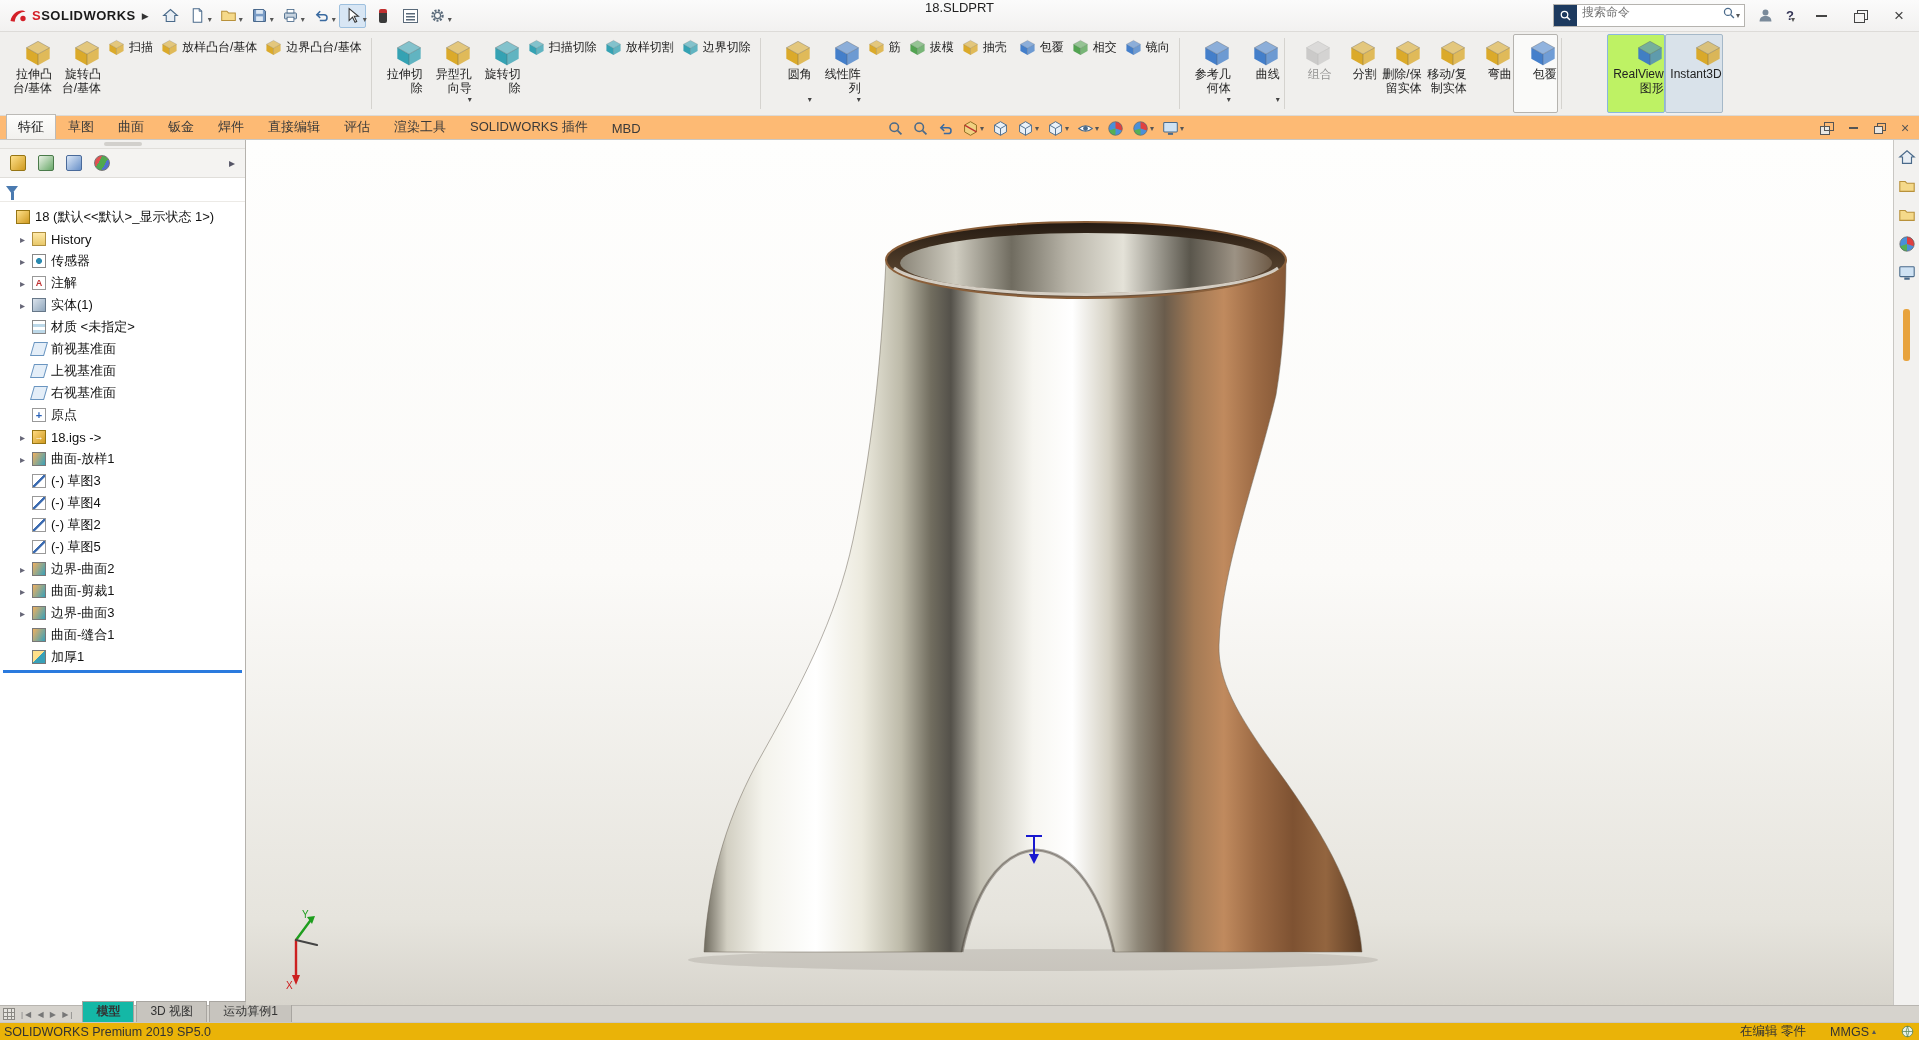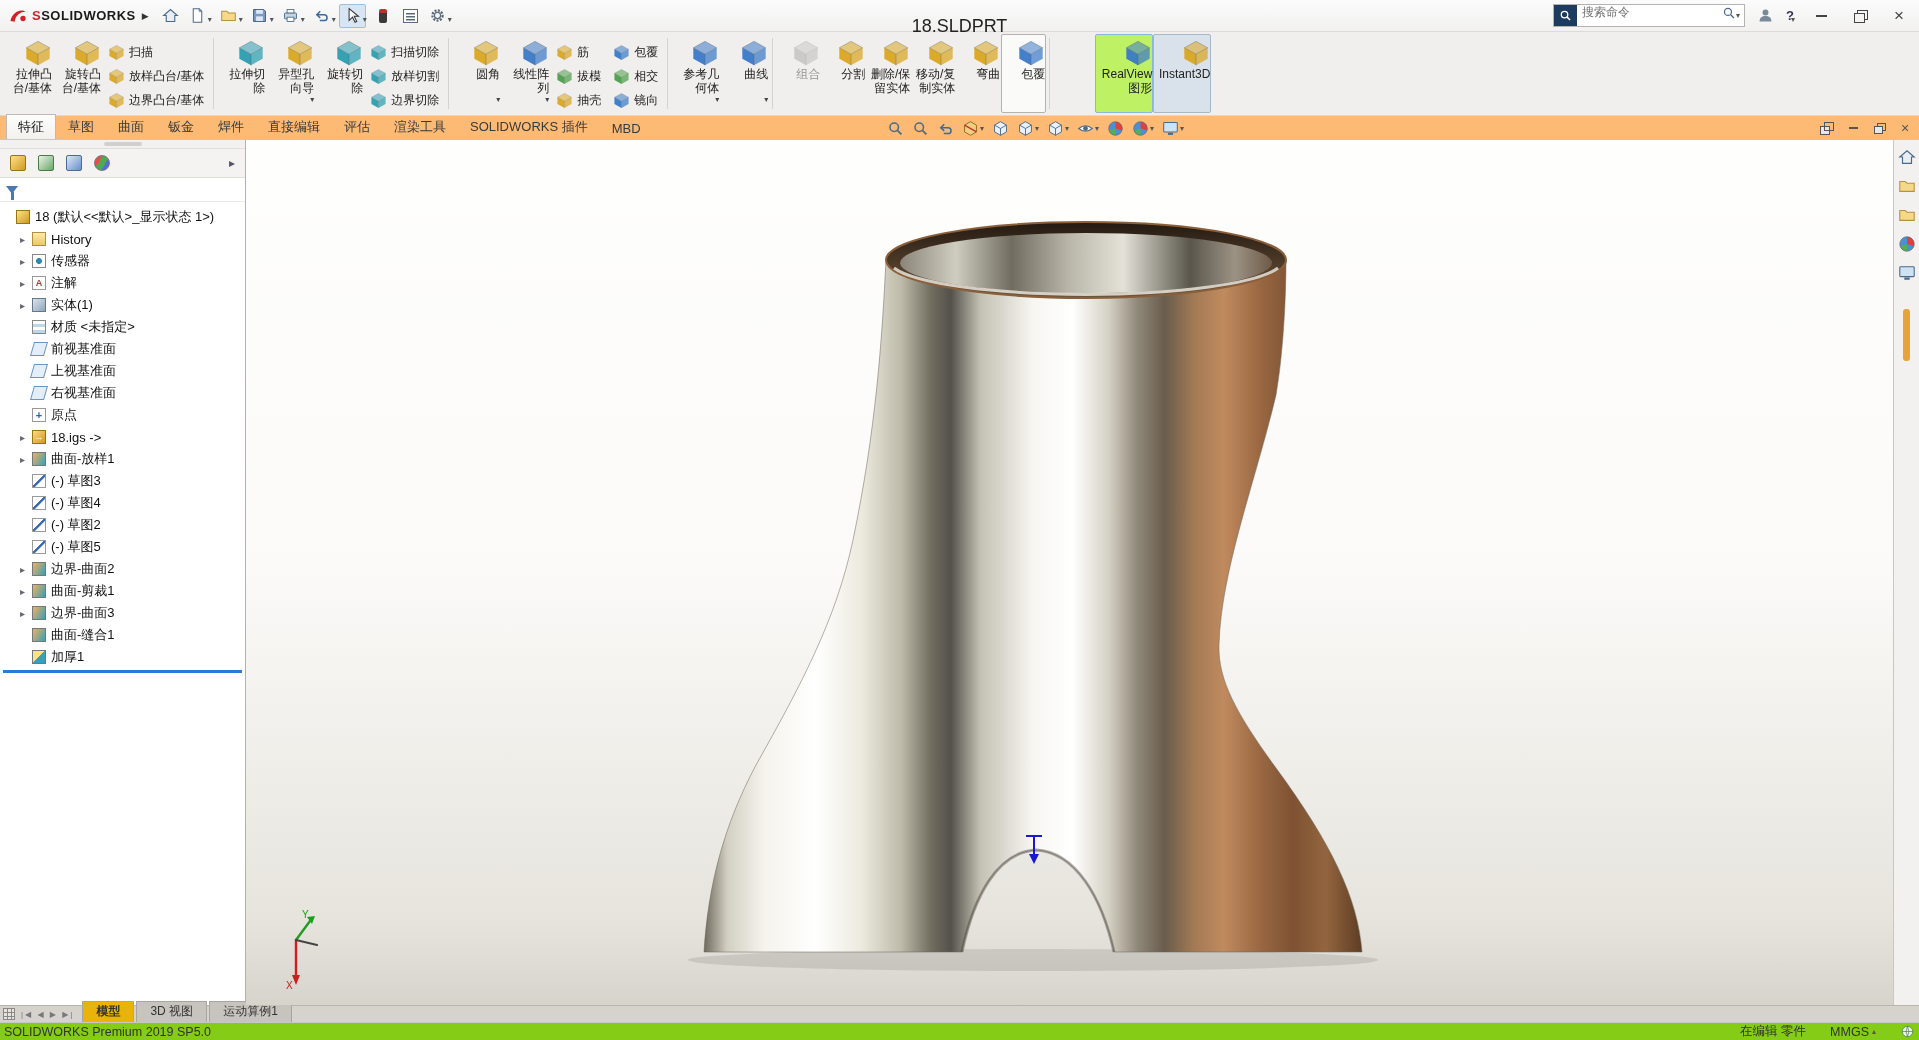--- a/index.html
+++ b/index.html
@@ -19,21 +19,21 @@
   .logo-expand { font-size:9px; color:#333; margin-left:2px; }
   .tbtn { width:27px; height:24px; display:flex; align-items:center; justify-content:center; border-radius:2px; border:1px solid transparent; }
   .tbtn svg { width:17px; height:17px; }
   .tbtn.pressed { background:#d8e6f4; border-color:#9ec0de; }
   .tcaret { font-size:8px; color:#555; margin:8px 3px 0 -3px; }
   .pin-icon { width:8px; height:14px; background:linear-gradient(#c03030 0 4px,#3a3a3a 4px); border-radius:2px; }
   .list-icon { width:15px; height:14px; border:1px solid #5a6a7a; background:
      linear-gradient(#5a6a7a,#5a6a7a) 2px 3px/9px 1.5px no-repeat,
      linear-gradient(#5a6a7a,#5a6a7a) 2px 6px/9px 1.5px no-repeat,
      linear-gradient(#5a6a7a,#5a6a7a) 2px 9px/9px 1.5px no-repeat,#fff; }
-  .doc-title { position:absolute; left:50%; transform:translateX(-50%); top:16px; font-size:18px; color:#222; }
+  .doc-title { position:absolute; left:50%; transform:translateX(-50%); top:0; font-size:13px; color:#222; }
   .tb-right { margin-left:auto; display:flex; align-items:center; gap:7px; }
   .searchbox { display:flex; align-items:flex-start; width:192px; height:23px; background:#fff; border:1px solid #b5b3af; }
   .search-cmd-icon { width:23px; height:21px; background:#1d3a5f; display:flex; align-items:center; justify-content:center; flex:none; }
   .search-cmd-icon svg { width:13px; height:13px; }
   .searchinput { border:none; outline:none; flex:1; min-width:0; font-size:12px; color:#666; background:transparent; padding:0 5px; font-family:inherit; }
   .search-mag { display:flex; align-items:center; padding-right:4px; color:#667; }
   .search-mag svg { width:14px; height:14px; }
   .help-btn { display:flex; align-items:center; color:#335; font-size:13px; font-weight:bold; }
   .winbtn { width:32px; height:26px; display:flex; align-items:center; justify-content:center; position:relative; }
   .wb-min::before { content:""; width:11px; height:2px; background:#444; }
@@ -51,21 +51,21 @@
   .g7 .rbtn-l { width:58px; }
   .rbtn-l.hl { background:#bef264; border-color:#8ab6de;margin-left:42px; }
   .rbtn-l.pressed { background:#d9e2ea; border-color:#a5b8c8; }
   .rbtn-l.boxed { border-color:#b5b3af; background:#fafaf9; }
   .rbtn-l.dis { opacity:.45; }
   .ric { width:28px; height:28px; flex:none; }
   .rl1, .rl2 { font-size:12px; line-height:14px; color:#222; white-space:nowrap; }
   .rl2 { min-height:14px; }
   .rdd { font-size:8px; color:#444; line-height:9px; visibility:hidden; }
   .rdd.vis { visibility:visible; }
-  .rsmallcol { display:flex; flex-direction:column; justify-content:flex-end; padding:1px 2px; }
+  .rsmallcol { display:flex; flex-direction:row; justify-content:flex-end; padding:1px 2px; }
   .rbtn-s { display:flex; align-items:center; gap:4px; height:24px; padding:0 4px; border-radius:2px; }
   .rbtn-s .ric-s { width:17px; height:17px; flex:none; }
   .rsl { font-size:12px; color:#222; white-space:nowrap; }
   .c-gold { color:#d9a520; }
   .c-teal { color:#2a9db0; }
   .c-blue { color:#3a78c8; }
   .c-green{ color:#4a9e4a; }
   .c-gray { color:#9a9a9a; }
   .c-sphere { color:#3a78c8; }
 
@@ -138,24 +138,24 @@
   .tpi svg { width:18px; height:18px; }
   .tp-scroll { width:7px; height:52px; background:#e8a33d; border-radius:3px; margin-top:16px; }
 
   
   .bottomtabs { height:17px; background:#d6d3cd; border-top:1px solid #b8b5b0; display:flex; align-items:flex-end; font-size:12px; flex:none; }
   .bt-grid { width:12px; height:12px; margin:0 4px 2px 3px; border:1px solid #8a8883;
     background:linear-gradient(#8a8883,#8a8883) 3px 0/1px 100% no-repeat, linear-gradient(#8a8883,#8a8883) 7px 0/1px 100% no-repeat,
     linear-gradient(#8a8883,#8a8883) 0 3px/100% 1px no-repeat, linear-gradient(#8a8883,#8a8883) 0 7px/100% 1px no-repeat, #e6e4df; }
   .bt-nav { color:#777; font-size:8px; letter-spacing:2px; padding:0 8px 3px 2px; }
   .btab { padding:1px 13px 2px; background:#c7c4be; border:1px solid #a8a5a0; border-bottom:none; margin-right:2px; color:#333; white-space:nowrap; }
-  .btab.active { background:#eab308; font-weight:bold; }
+  .btab.active { background:#14b8a6; font-weight:bold; }
 
   
-  .statusbar { height:18px; background:#84cc16; border-top:1px solid #c9c7c3; display:flex; align-items:center; font-size:12.5px; color:#333; padding:0 4px; flex:none; }
+  .statusbar { height:18px; background:#eab308; border-top:1px solid #c9c7c3; display:flex; align-items:center; font-size:12.5px; color:#333; padding:0 4px; flex:none; }
   .sb-right { margin-left:auto; display:flex; align-items:center; gap:24px; }
   .sb-units { display:flex; align-items:center; gap:3px; }
   .sb-caret { font-size:8px; color:#555; }
   .sb-globe svg { width:15px; height:15px; display:block; }
 </style>
 </head>
 <body>
 
 <svg width="0" height="0" style="position:absolute">
 <defs>

